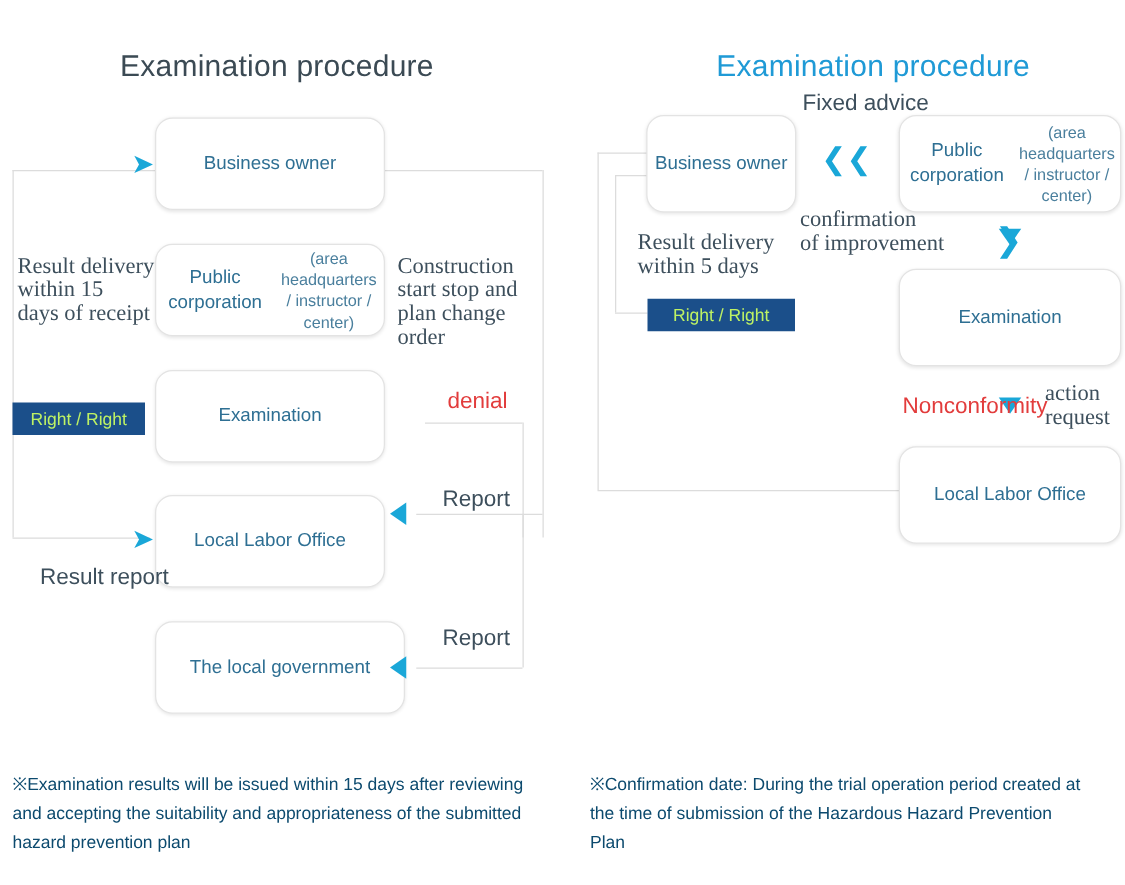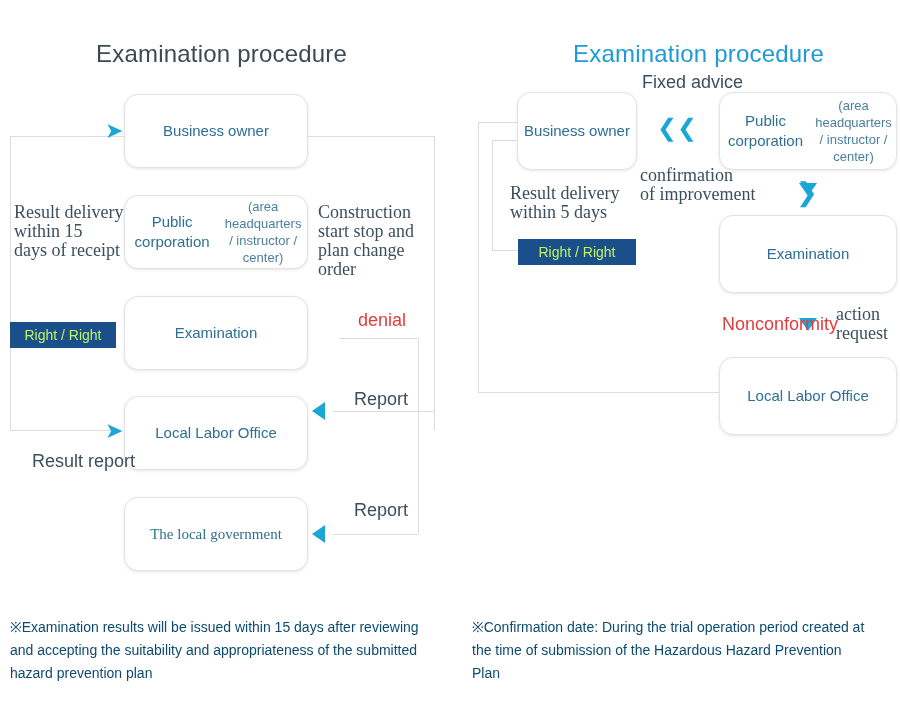--- a/index.html
+++ b/index.html
@@ -125,21 +125,21 @@
   </div>
 
   <div class="node" style="left:124px;top:296px;width:184px;height:74px;">
     <div>Examination</div>
   </div>
 
   <div class="node" style="left:124px;top:396px;width:184px;height:74px;">
     <div>Local Labor Office</div>
   </div>
 
-  <div class="node" style="left:124px;top:497px;width:184px;height:74px;font-family:Liberation Serif, serif;">
+  <div class="node" style="left:124px;top:497px;width:200px;height:74px;">
     <div>The local government</div>
   </div>
 
   <div class="chev" style="left:105px;top:120px;">➤</div>
   <div class="chev" style="left:105px;top:420px;">➤</div>
   <div class="arw left" style="left:312px;top:402px;"></div>
   <div class="arw left" style="left:312px;top:525px;"></div>
 
   <div class="lbl wrap" style="left:14px;top:203px;width:110px;text-align:left;">Result delivery<br>within 15<br>days of receipt</div>
   <div class="lbl wrap" style="left:318px;top:203px;width:116px;text-align:left;">Construction<br>start stop and<br>plan change order</div>

